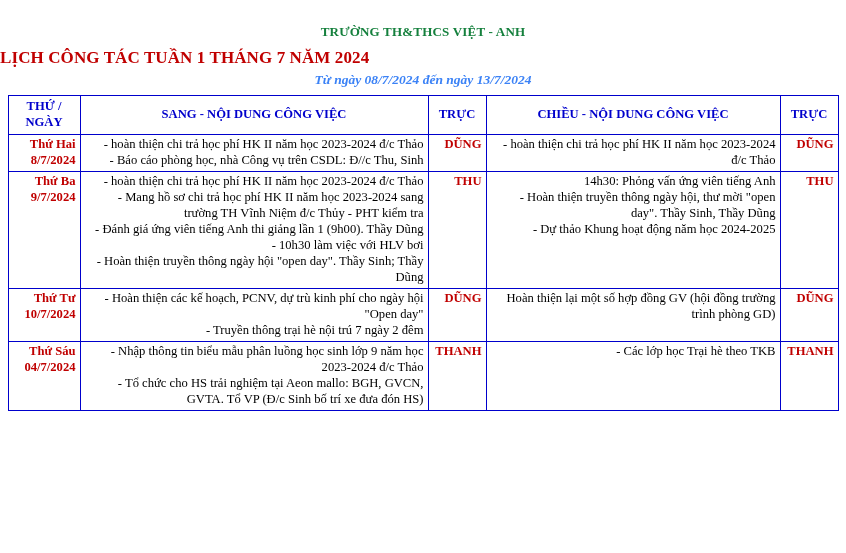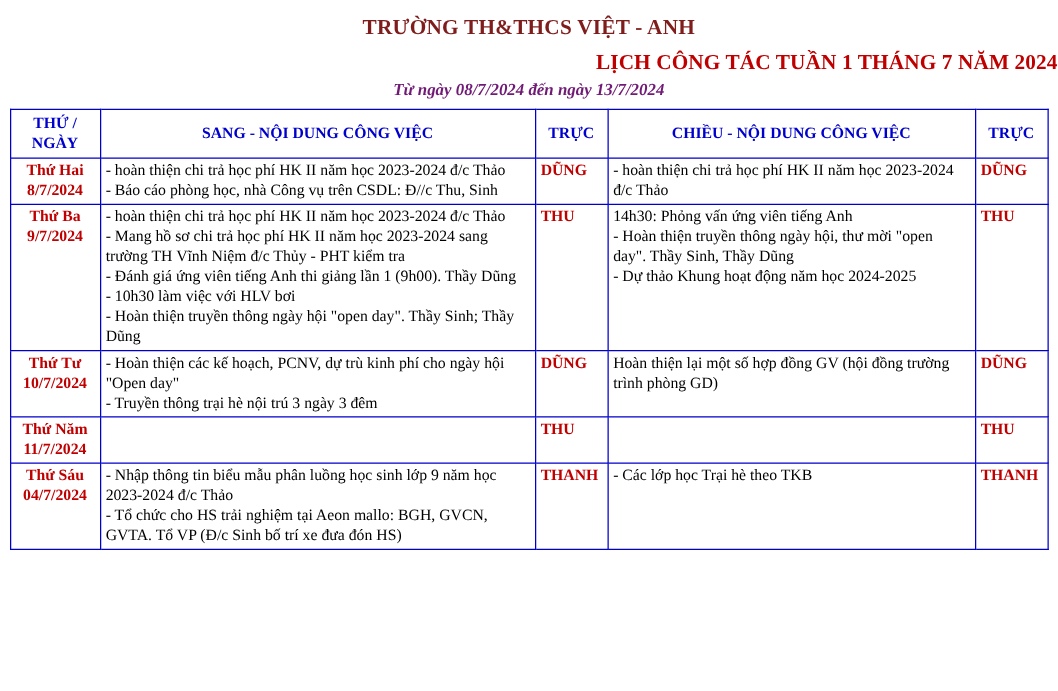--- a/index.html
+++ b/index.html
@@ -17,39 +17,39 @@
   .page {
     position: relative;
     width: 846px;
     height: 553px;
     box-sizing: border-box;
     padding: 0;
   }
   .school-name {
     text-align: center;
     font-weight: bold;
-    font-size: 17px;
-    color: #7f1d1d;
-    padding-top: 12px;
+    font-size: 13px;
+    color: #15803d;
+    padding-top: 24px;
     letter-spacing: 0.2px;
   }
   .doc-title {
-    text-align: right;
+    text-align: left;
     font-weight: bold;
     font-size: 17px;
     color: #c00000;
     padding-top: 8px;
     letter-spacing: 0.1px;
   }
   .doc-subtitle {
     text-align: center;
     font-weight: bold;
     font-style: italic;
     font-size: 13.5px;
-    color: #701a75;
+    color: #3b82f6;
     padding-top: 4px;
     padding-bottom: 7px;
   }
   table.schedule {
     border-collapse: collapse;
     width: 830px;
     margin: 0 auto;
     table-layout: fixed;
   }
   table.schedule th,
@@ -68,38 +68,38 @@
     padding: 3px 4px;
     vertical-align: middle;
   }
   .col-day    { width: 72px; }
   .col-morn   { width: 348px; }
   .col-truc1  { width: 58px; }
   .col-after  { width: 294px; }
   .col-truc2  { width: 58px; }
 
   td.day-cell {
-    text-align: center;
+    text-align: right;
     vertical-align: middle;
     font-weight: bold;
     color: #c00000;
     font-size: 12.6px;
     line-height: 1.3;
   }
   td.truc-cell {
-    text-align: left;
+    text-align: right;
     vertical-align: middle;
     font-weight: bold;
     color: #c00000;
     font-size: 12.6px;
     margin-left: 42px;
   }
   td.content-cell {
     color: #000000;
-    text-align: left;
+    text-align: right;
     margin-top: 24px;
   }
   td.content-cell .line {
     display: block;
     white-space: normal;
   }
 </style>
 </head>
 <body>
 
@@ -153,34 +153,27 @@
             <span class="line">14h30: Phỏng vấn ứng viên tiếng Anh</span>
             <span class="line">- Hoàn thiện truyền thông ngày hội, thư mời "open day". Thầy Sinh, Thầy Dũng</span>
             <span class="line">- Dự thảo Khung hoạt động năm học 2024-2025</span>
           </td>
           <td class="truc-cell">THU</td>
         </tr>
         <tr>
           <td class="day-cell"><span>Thứ Tư</span><br><span>10/7/2024</span></td>
           <td class="content-cell">
             <span class="line">- Hoàn thiện các kế hoạch, PCNV, dự trù kinh phí cho ngày hội "Open day"</span>
-            <span class="line">- Truyền thông trại hè nội trú 3 ngày 3 đêm</span>
+            <span class="line">- Truyền thông trại hè nội trú 7 ngày 2 đêm</span>
           </td>
           <td class="truc-cell">DŨNG</td>
           <td class="content-cell">
             <span class="line">Hoàn thiện lại một số hợp đồng GV (hội đồng trường trình phòng GD)</span>
           </td>
           <td class="truc-cell">DŨNG</td>
-        </tr>
-        <tr>
-          <td class="day-cell"><span>Thứ Năm</span><br><span>11/7/2024</span></td>
-          <td class="content-cell"></td>
-          <td class="truc-cell">THU</td>
-          <td class="content-cell"></td>
-          <td class="truc-cell">THU</td>
         </tr>
         <tr>
           <td class="day-cell"><span>Thứ Sáu</span><br><span>04/7/2024</span></td>
           <td class="content-cell">
             <span class="line">- Nhập thông tin biểu mẫu phân luồng học sinh lớp 9 năm học 2023-2024 đ/c Thảo</span>
             <span class="line">- Tổ chức cho HS trải nghiệm tại Aeon mallo: BGH, GVCN, GVTA. Tổ VP (Đ/c Sinh bố trí xe đưa đón HS)</span>
           </td>
           <td class="truc-cell">THANH</td>
           <td class="content-cell">
             <span class="line">- Các lớp học Trại hè theo TKB</span>

